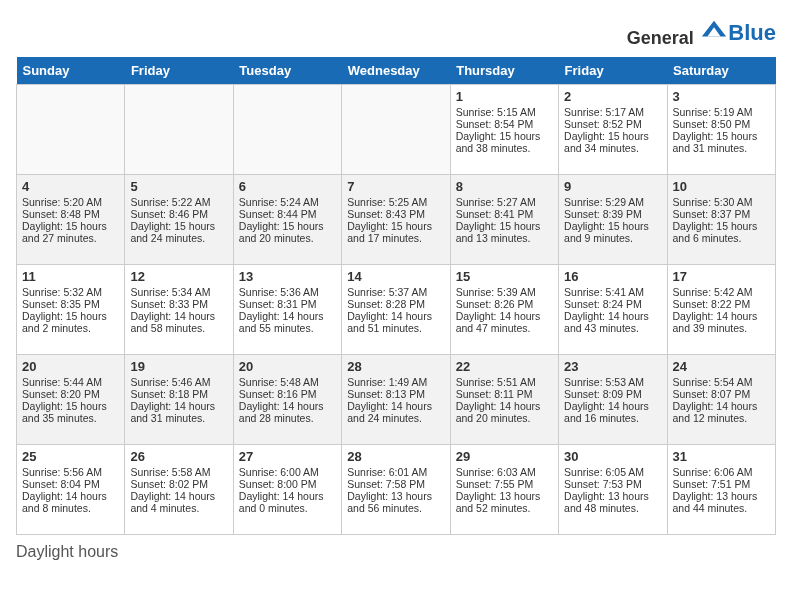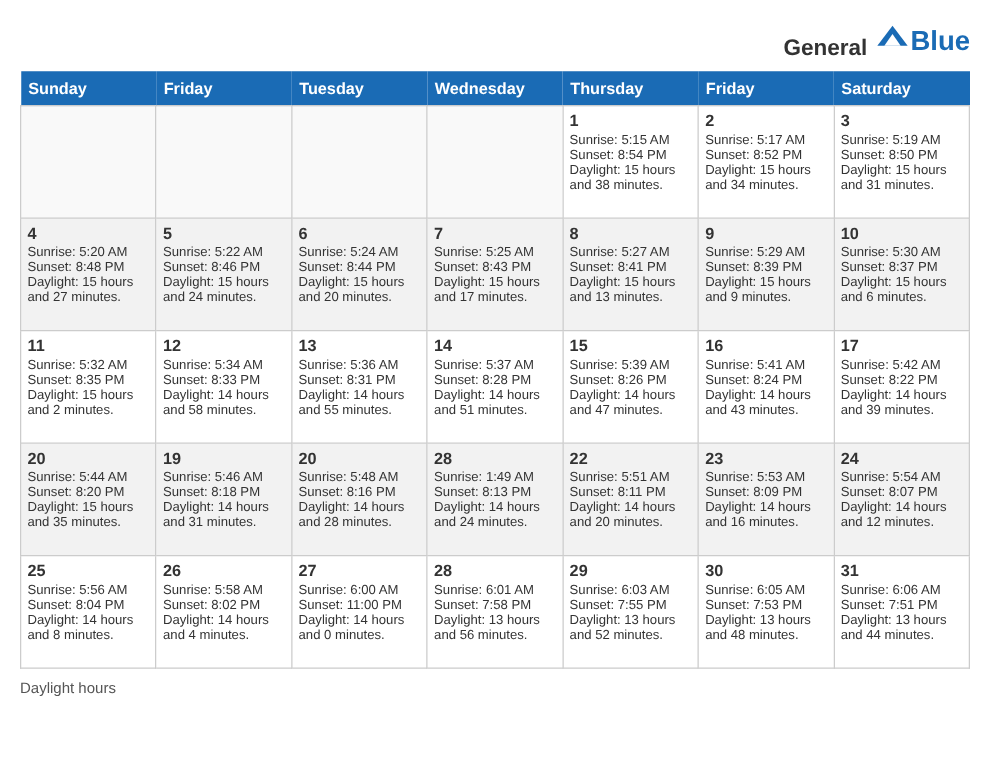--- a/index.html
+++ b/index.html
@@ -78,21 +78,21 @@
       font-weight: bold;
       font-size: 13px;
       margin-bottom: 2px;
       display: block;
     }
     .cell-empty {
       background: #f9f9f9;
     }
     .footer {
       margin-top: 8px;
-      font-size: 12px;
+      font-size: 16px;
       color: #555;
       text-align: left;
     }
   </style>
 </head>
 <body>
 
 <div class="header-area">
   <div class="logo">
     <div>
@@ -286,21 +286,21 @@
         </td>
         <td>
           <span class="day-num">26</span>
           <div>Sunrise: 5:58 AM</div>
           <div>Sunset: 8:02 PM</div>
           <div>Daylight: 14 hours and 4 minutes.</div>
         </td>
         <td>
           <span class="day-num">27</span>
           <div>Sunrise: 6:00 AM</div>
-          <div>Sunset: 11:00 PM</div>
+          <div>Sunset: 8:00 PM</div>
           <div>Daylight: 14 hours and 0 minutes.</div>
         </td>
         <td>
           <span class="day-num">28</span>
           <div>Sunrise: 6:01 AM</div>
           <div>Sunset: 7:58 PM</div>
           <div>Daylight: 13 hours and 56 minutes.</div>
         </td>
         <td>
           <span class="day-num">29</span>

